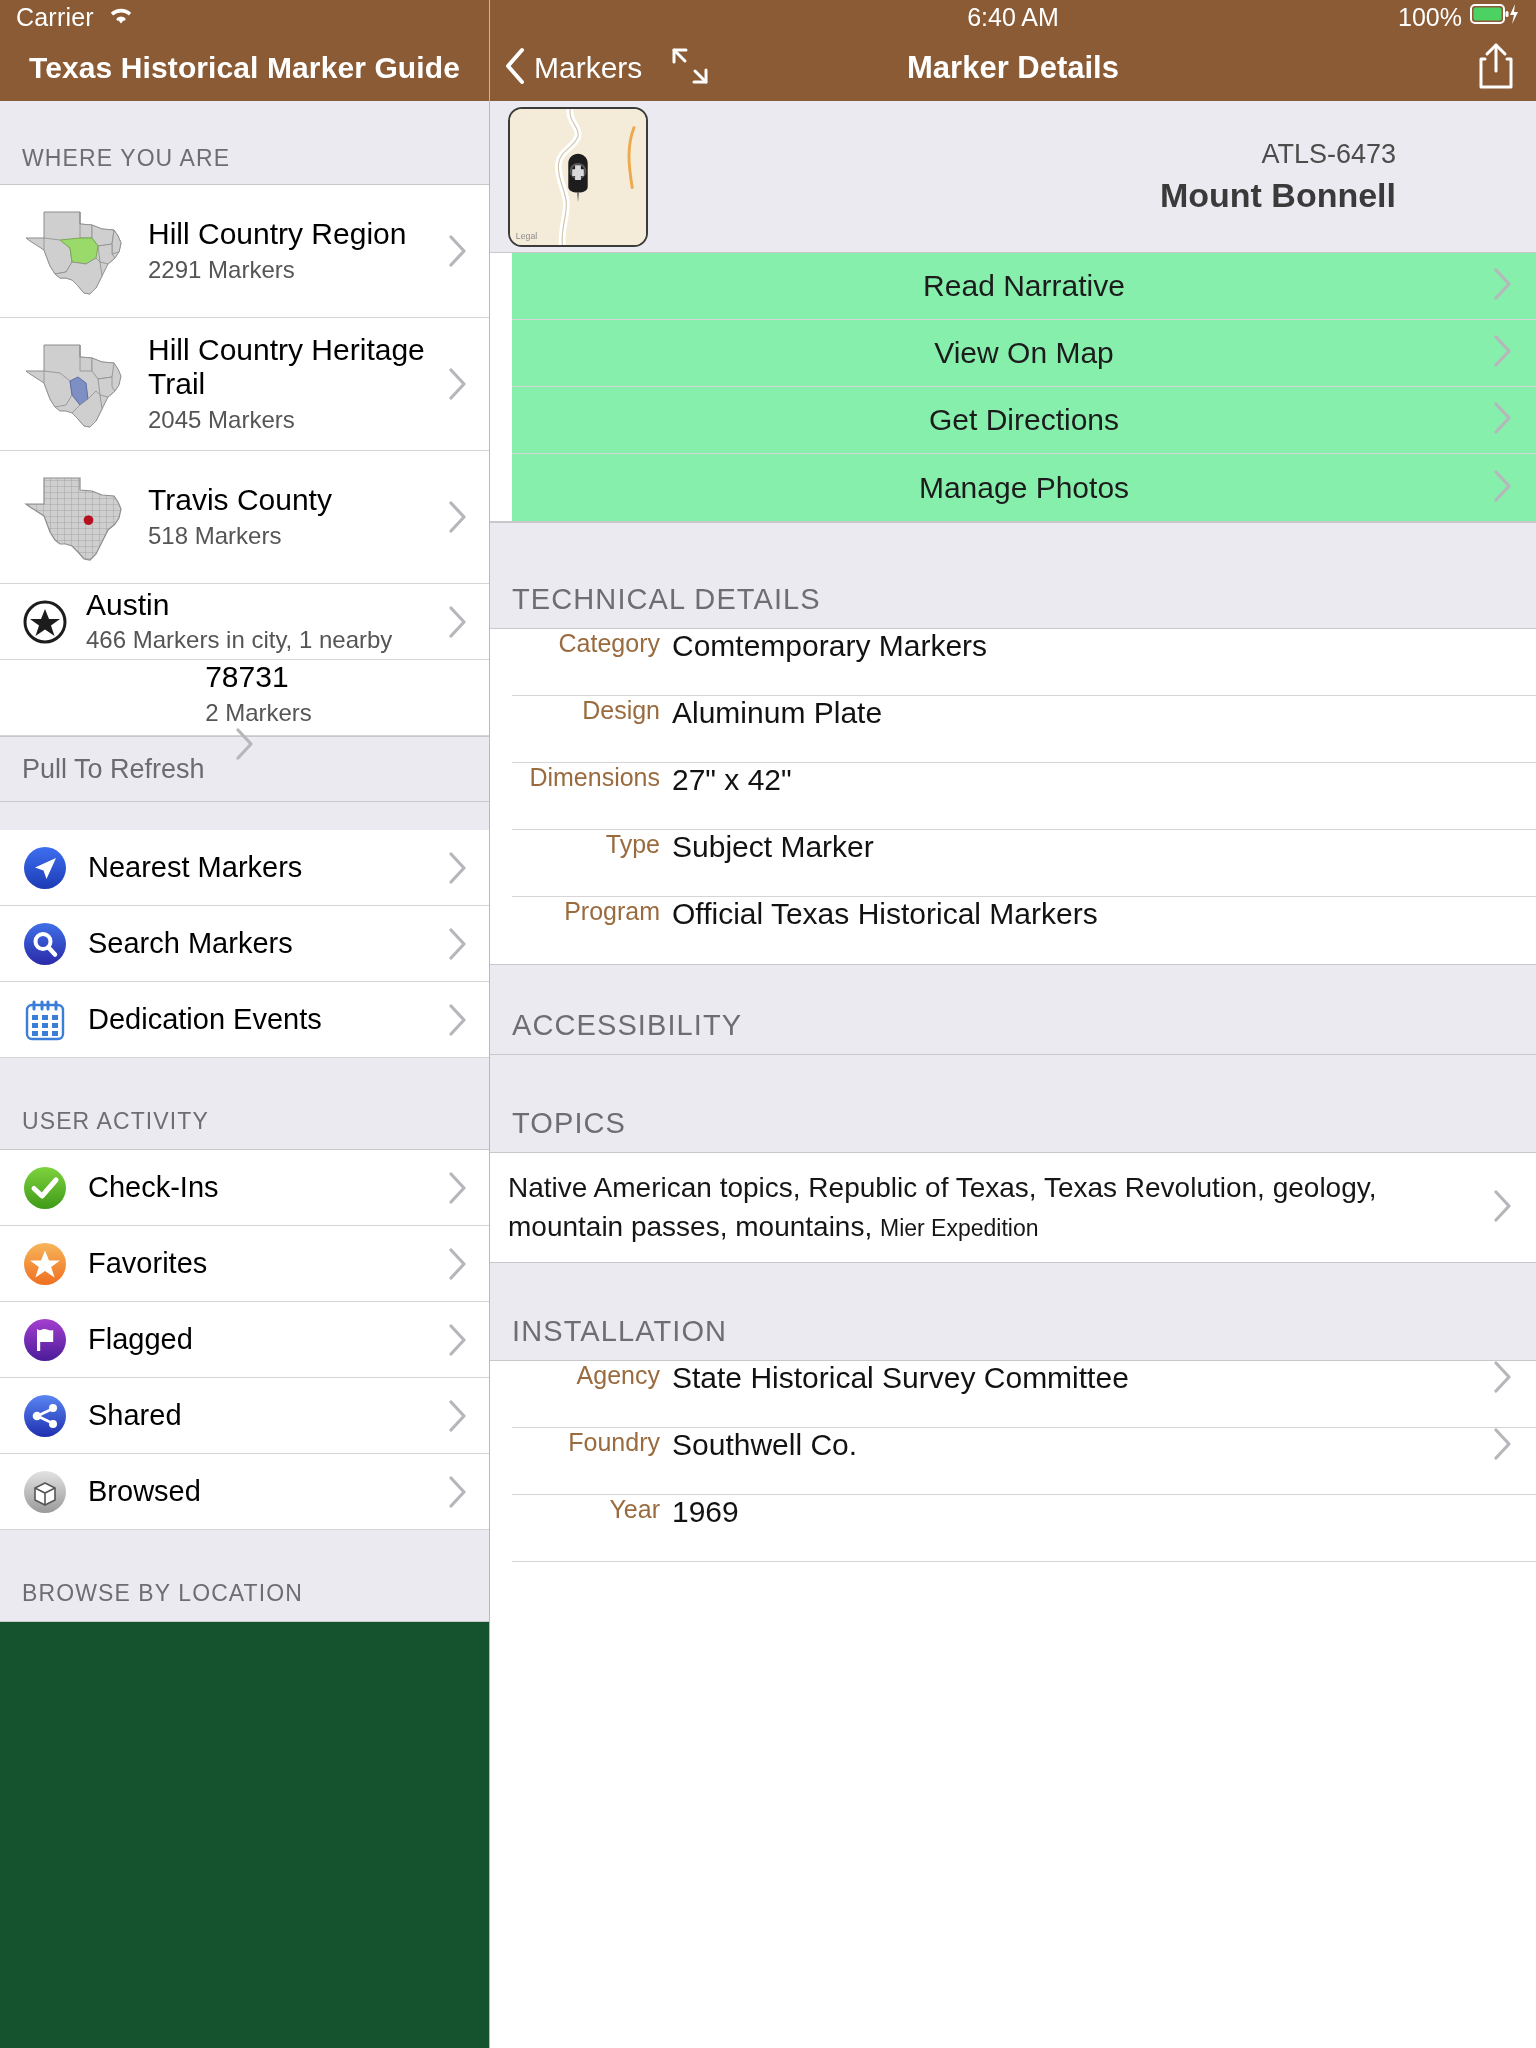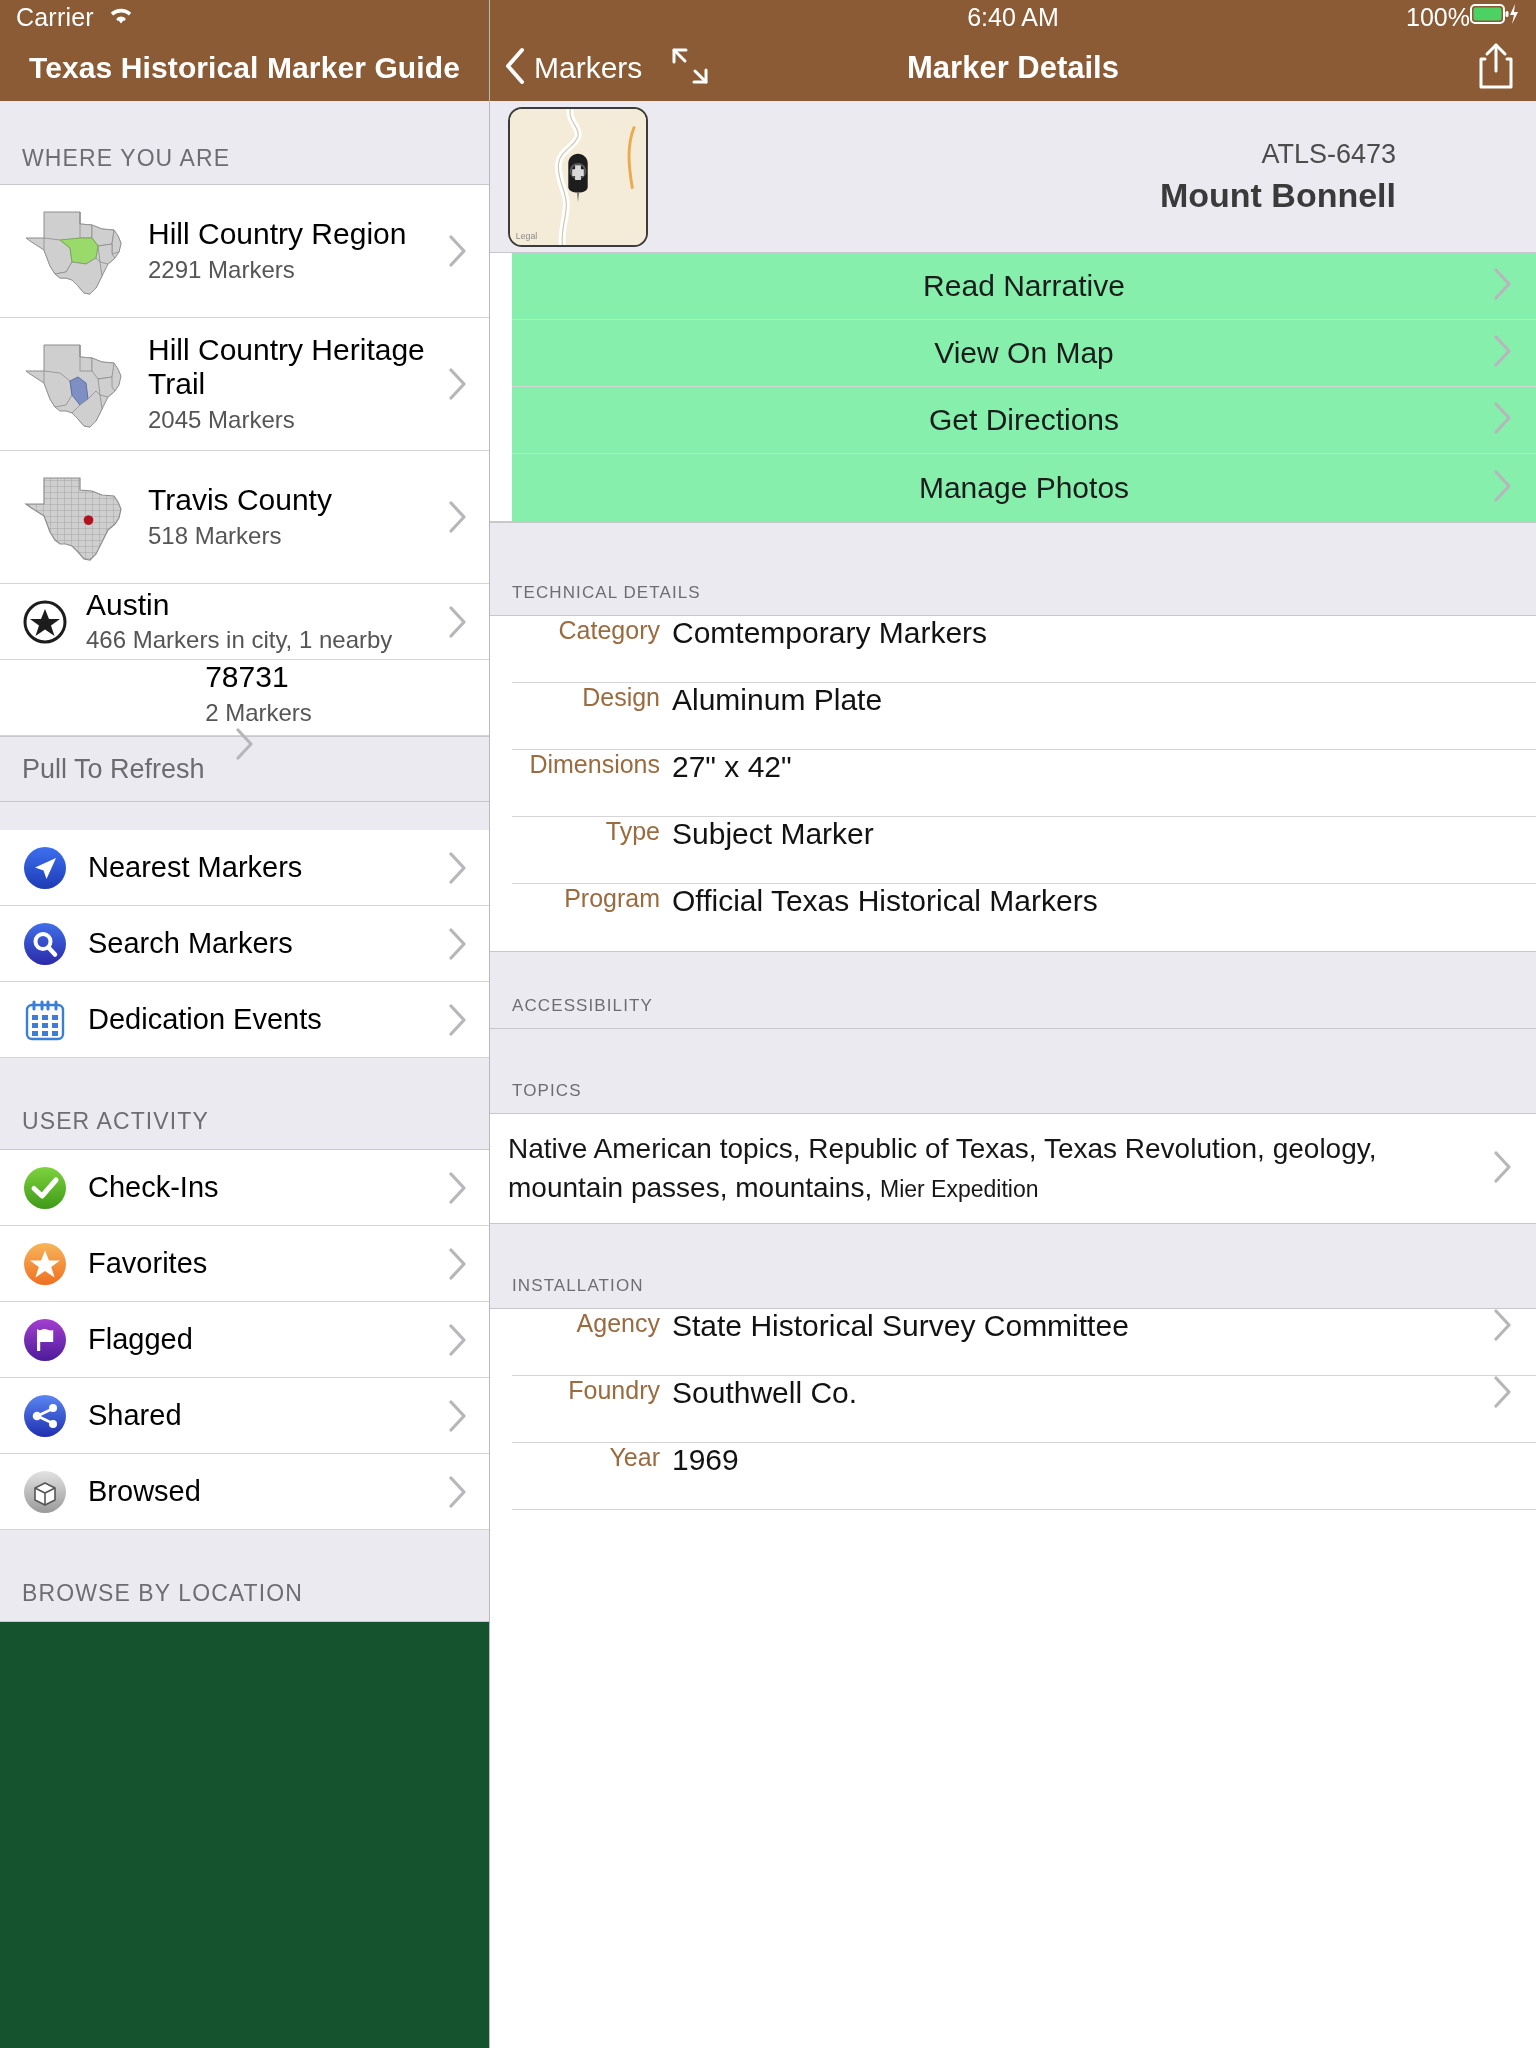--- a/index.html
+++ b/index.html
@@ -84,21 +84,21 @@
   .sect-head.tall { padding-top: 50px; padding-bottom: 14px; }
 
   
   .detail { width: 1046px; height: 2048px; background: #fff; overflow: hidden; }
   .status-bar-right {
     height: 34px; display: flex; align-items: center; justify-content: space-between;
     padding: 0 18px; font-size: 25px;
   }
   .sb-time { position: absolute; left: 0; right: 0; text-align: center; font-size: 25px; }
   .sbr-wrap { position: relative; }
-  .sb-batt { display: flex; align-items: center; margin-left: auto; }
+  .sb-batt { display: flex; align-items: center; gap: 8px; margin-left: auto; }
   .batt-pct { font-size: 25px; }
 
   .nav-right {
     height: 67px; display: flex; align-items: center;
     padding: 0 18px 0 14px; position: relative;
   }
   .back-btn { display: flex; align-items: center; gap: 8px; cursor: pointer; }
   .back-label { font-size: 30px; }
   .expand-ico { margin-left: 26px; }
   .nav-right .title {
@@ -129,21 +129,21 @@
   }
   .act:last-of-type { border-bottom: none; }
   .act .lbl { font-size: 30px; color: #1c1c1c; }
   .act .chev2 { position: absolute; right: 24px; color: #b6b6bb; }
 
   .act-group { border-bottom: 1px solid #c8c7cc; }
 
   .sect-head2 {
     background: #eaeaf0; border-top: 1px solid #c8c7cc; border-bottom: 1px solid #c8c7cc;
     padding: 44px 22px 12px 22px;
-    font-size: 17px; color: #6d6d72; letter-spacing: 1.1px;
+    font-size: 29px; color: #6d6d72; letter-spacing: 1.1px;
   }
   .kv {
     display: flex; align-items: flex-start;
     height: 67px; margin-left: 22px;
     border-bottom: 1px solid #d5d5d8;
     position: relative;
   }
   .kv:last-child { border-bottom: none; }
   .kv .k {
     width: 160px; text-align: right; padding-right: 12px;

